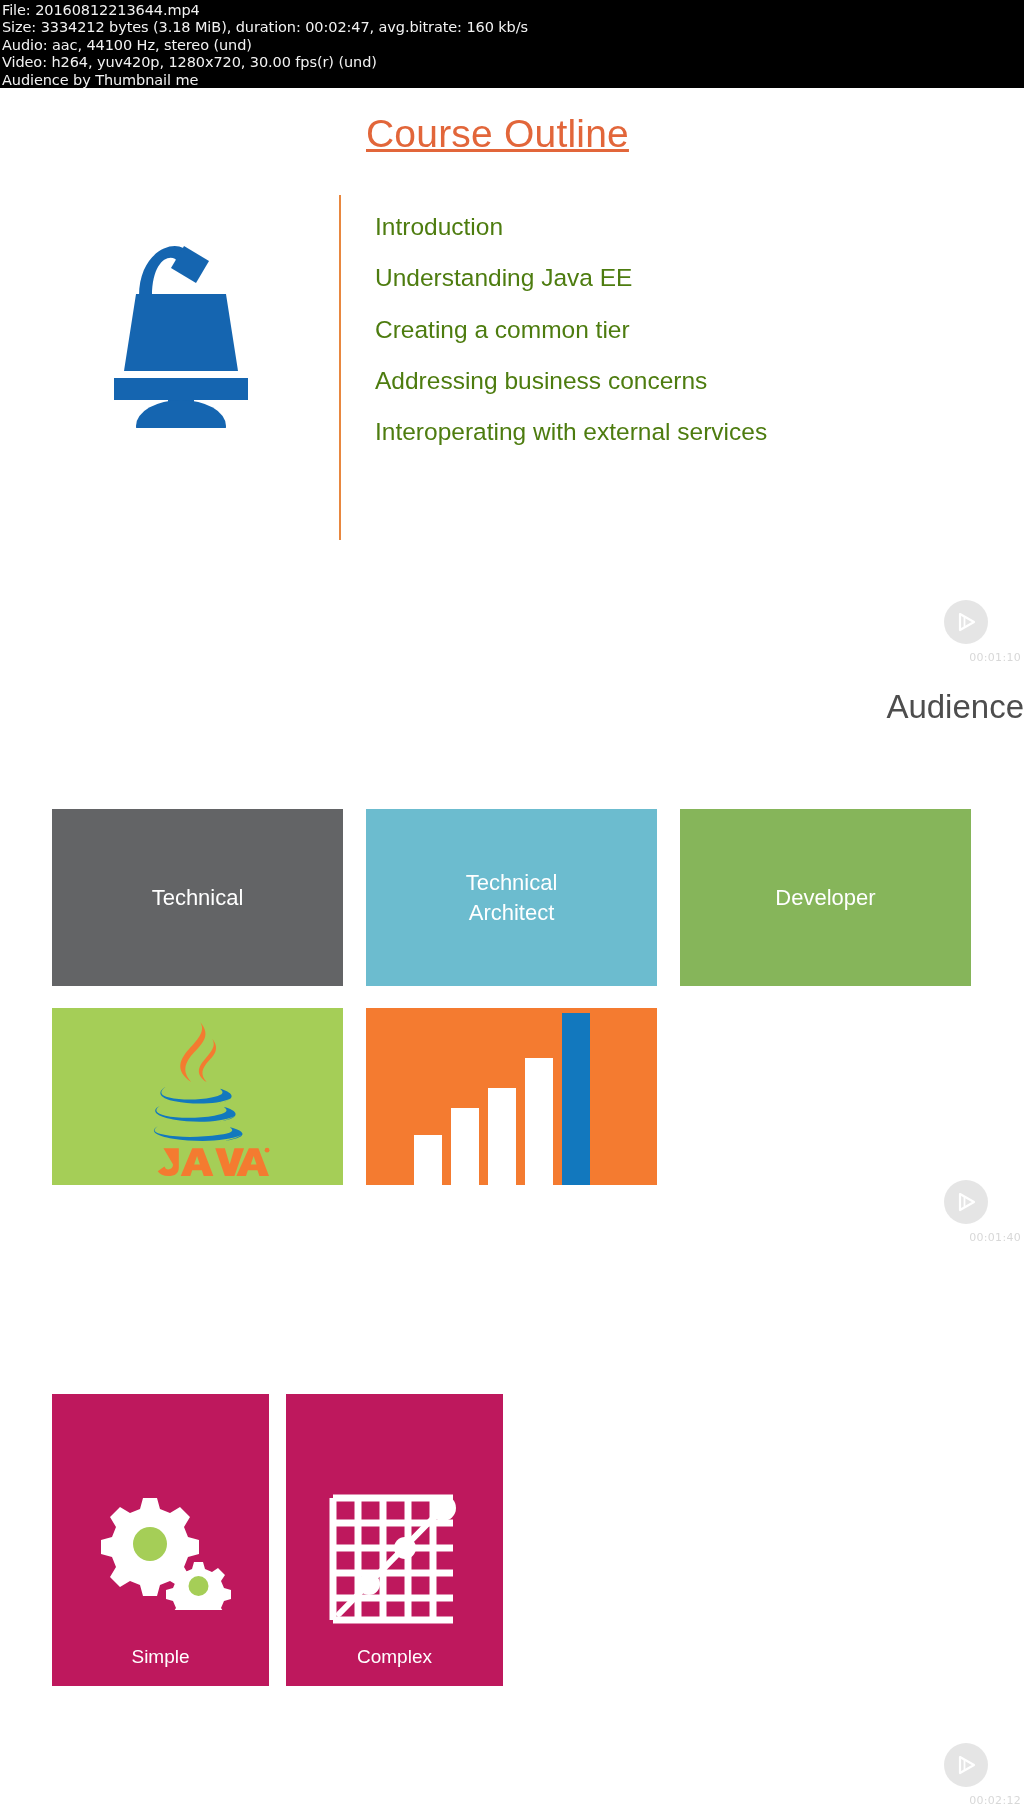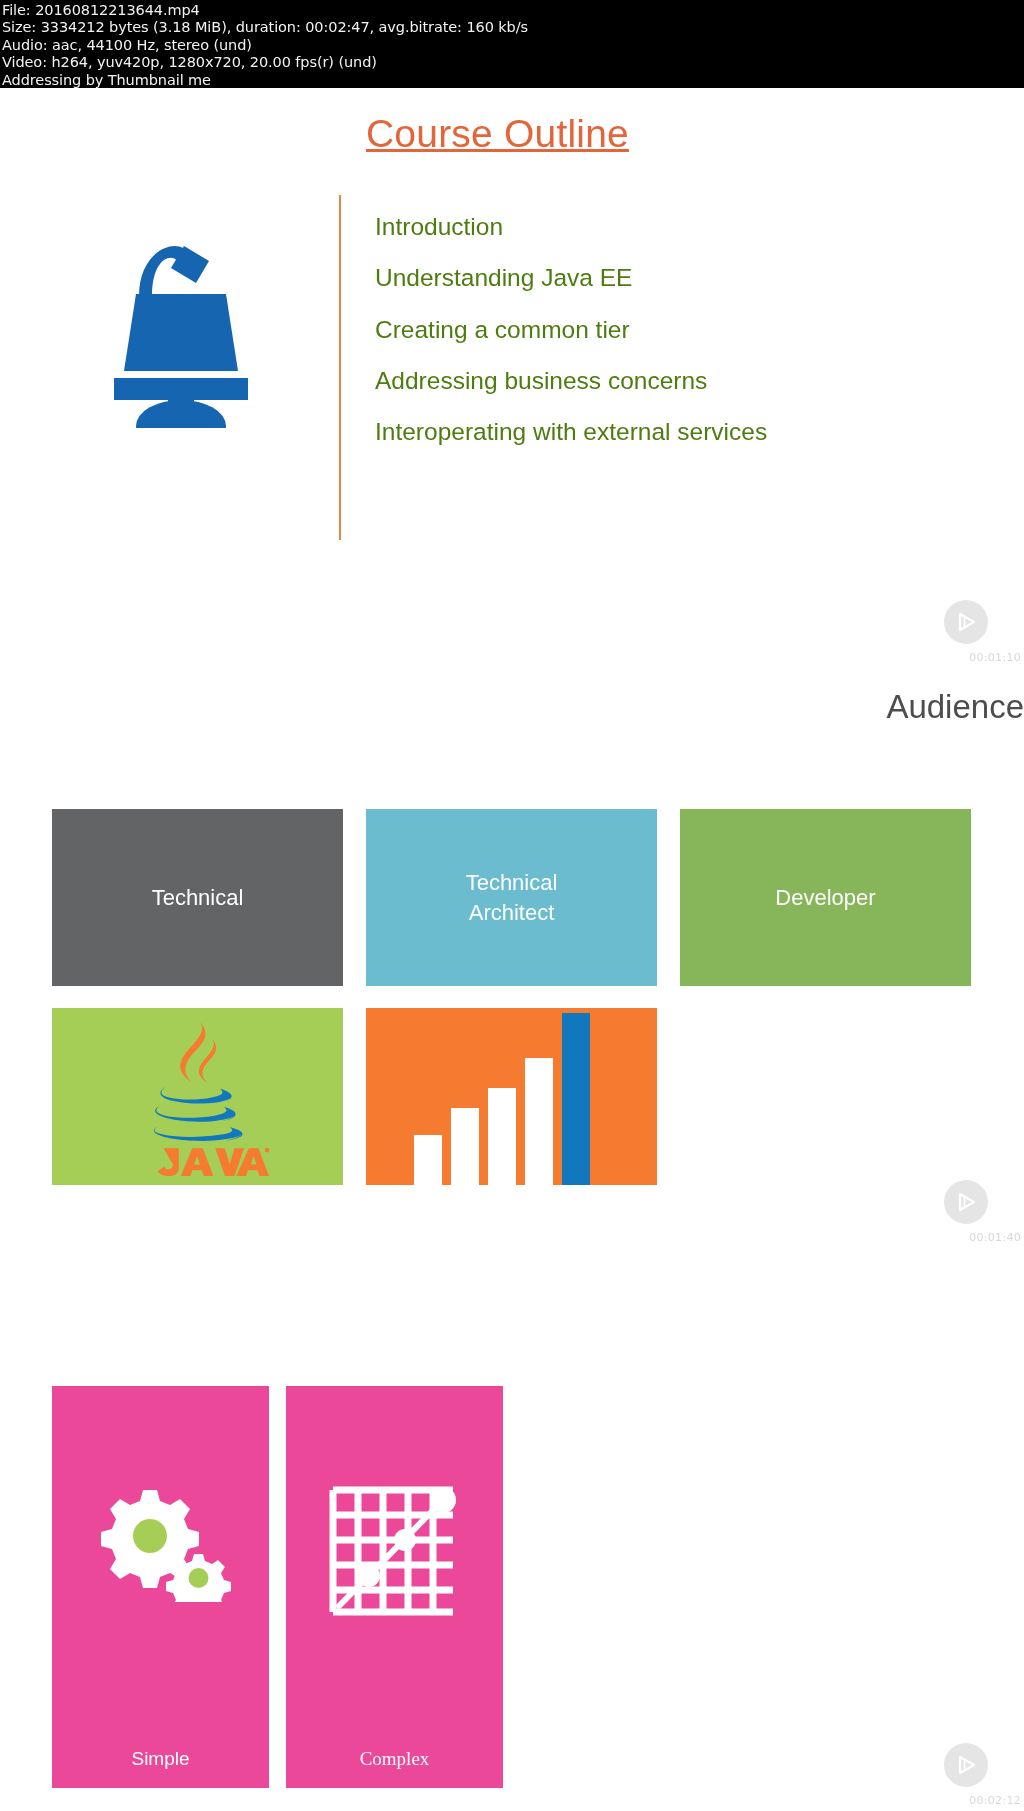--- a/index.html
+++ b/index.html
@@ -137,26 +137,26 @@
   
   #java-logo { width: 160px; height: 165px; }
   
   #growth-chart { width: 232px; height: 177px; }
 
   
   #usage-title { top: 16px; }
   .usage-tile {
     position: absolute;
     width: 217px;
-    height: 402px;
-    background: #ec4899;
-    top: 138px;
+    height: 292px;
+    background: #be185d;
+    top: 146px;
   }
   #usage-tile-simple  { left: 52px; }
-  #usage-tile-complex { left: 286px; font-family: Liberation Serif, serif; }
+  #usage-tile-complex { left: 286px; }
   .usage-tile .usage-icon {
     position: absolute;
     left: 50%;
     top: 96px;
     transform: translateX(-50%);
   }
   .usage-tile .usage-label {
     position: absolute;
     left: 0;
     bottom: 18px;
@@ -166,22 +166,22 @@
     font-size: 19px;
   }
 </style>
 </head>
 <body>
 
 <div id="meta-strip">
   <div>File: 20160812213644.mp4</div>
   <div>Size: 3334212 bytes (3.18 MiB), duration: 00:02:47, avg.bitrate: 160 kb/s</div>
   <div>Audio: aac, 44100 Hz, stereo (und)</div>
-  <div>Video: h264, yuv420p, 1280x720, 20.00 fps(r) (und)</div>
-  <div>Addressing by Thumbnail me</div>
+  <div>Video: h264, yuv420p, 1280x720, 30.00 fps(r) (und)</div>
+  <div>Audience by Thumbnail me</div>
 </div>
 
 <div class="slide" id="slide-1">
 
   <div id="outline-title">Course Outline</div>
 
   <svg id="podium-icon" viewBox="0 0 178 220" xmlns="http://www.w3.org/2000/svg">
     <g fill="#1565B0">
 
       <path d="M47 88 C47 40 88 28 97 46 L86 54 C80 44 60 50 60 88 Z"></path>

